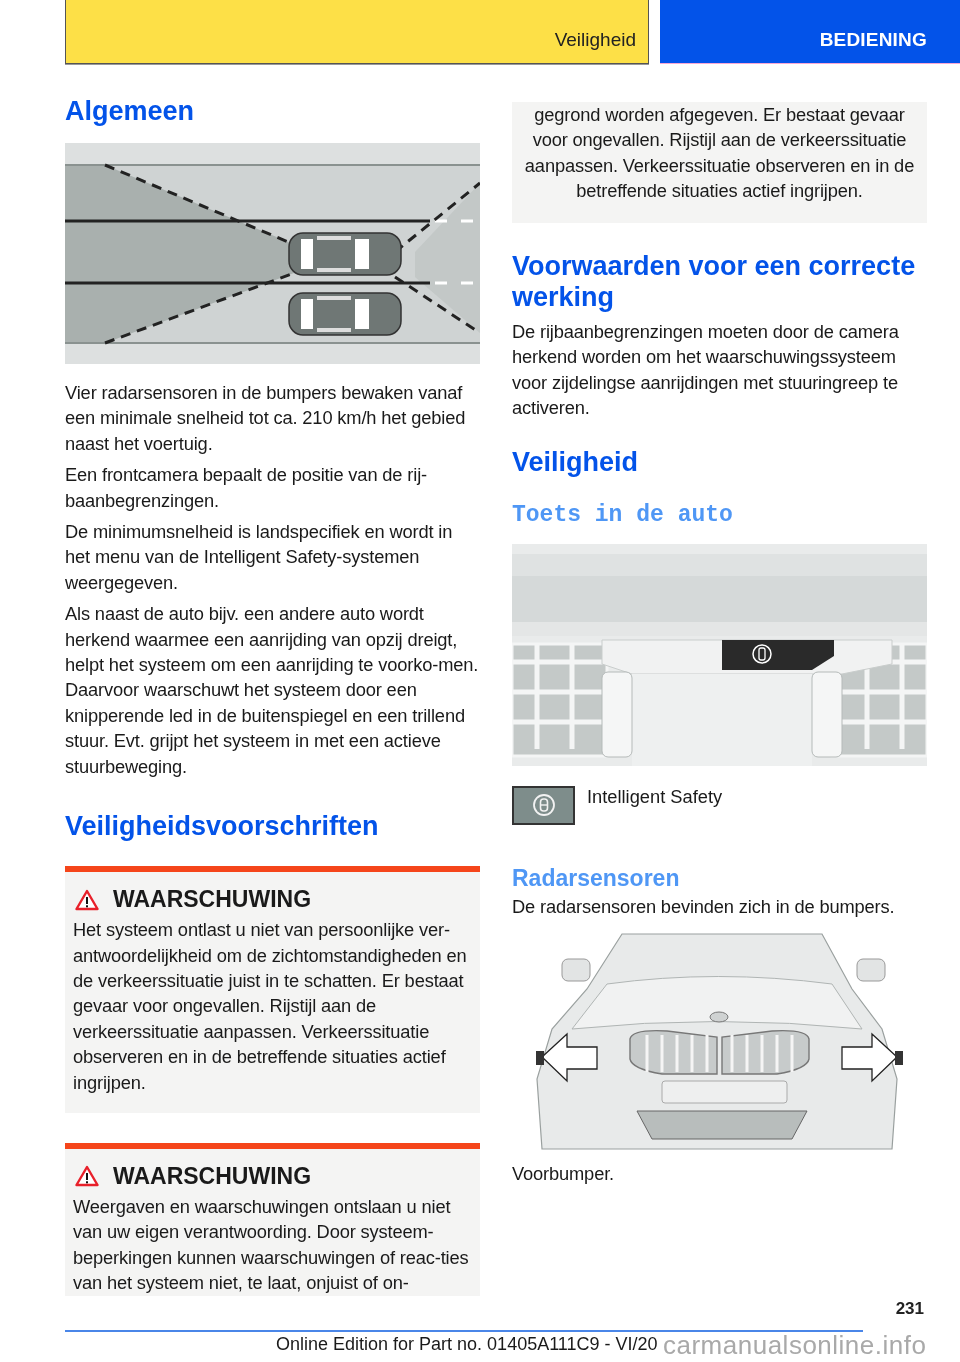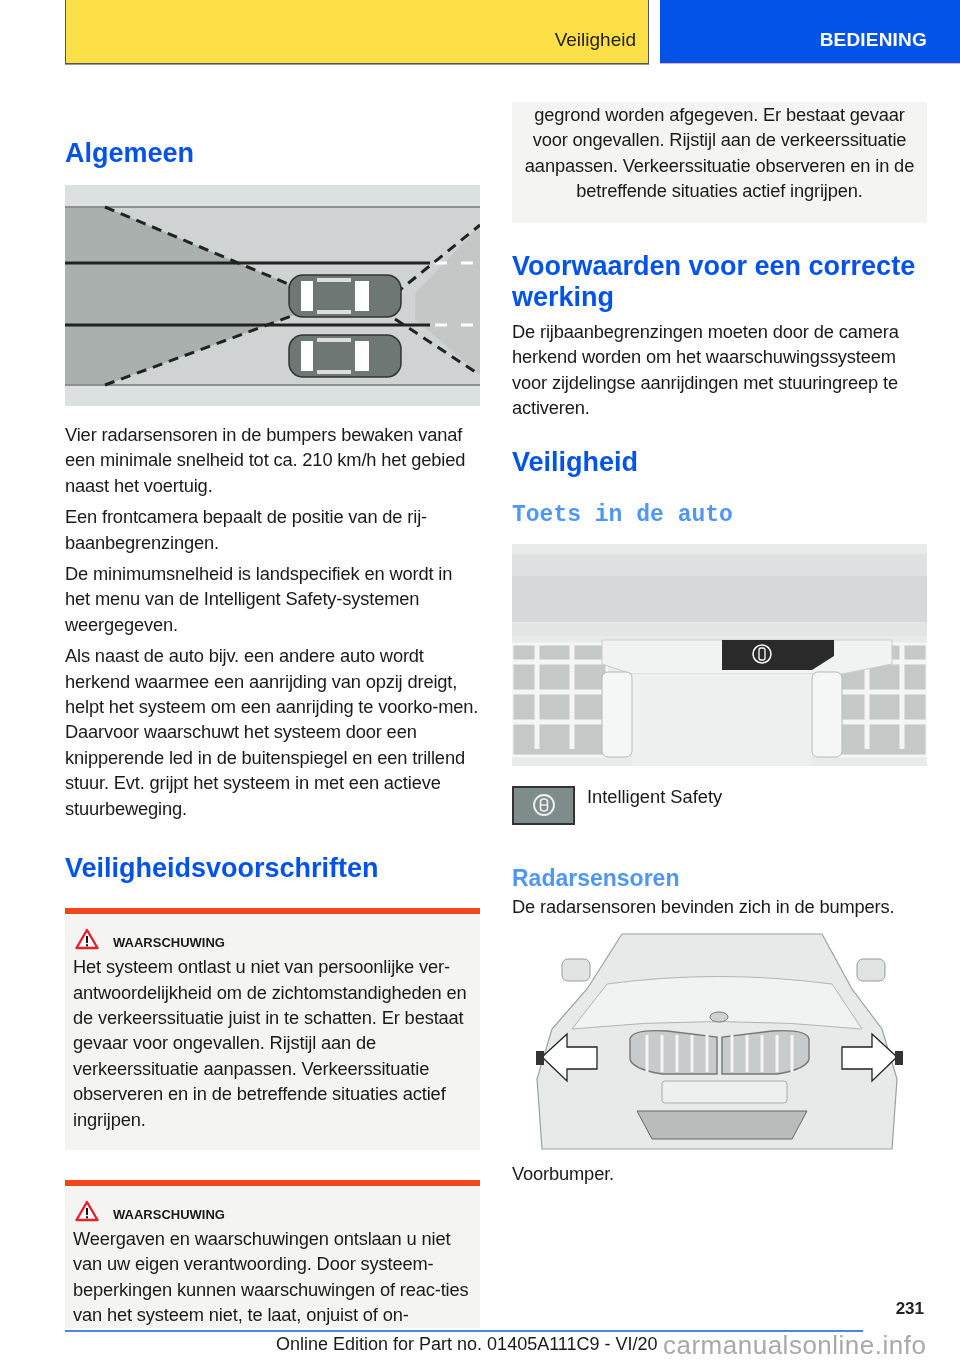--- a/index.html
+++ b/index.html
@@ -5,31 +5,31 @@
   * { box-sizing: border-box; margin: 0; padding: 0; }
   html, body { width: 960px; height: 1362px; background: #ffffff; overflow: hidden; }
   body { position: relative; font-family: "Liberation Sans", "DejaVu Sans", sans-serif; color: #1a1a1a; }
 
   .hdr-left { position: absolute; left: 65px; top: 0; width: 584px; height: 64px; border: 1px solid #555; border-top: none; background: #fde047; box-shadow: 0 1px 0 #999; }
   .hdr-left span { position: absolute; right: 12px; bottom: 12px; font-size: 19px; color: #222; }
   .hdr-right { position: absolute; left: 660px; top: 0; width: 300px; height: 64px; background: #0353e9; border-bottom: 1px solid #f9a8d4; }
   .hdr-right span { position: absolute; right: 33px; bottom: 12px; font-size: 19px; font-weight: bold; color: #fff; letter-spacing: 0.2px; }
 
   .col { position: absolute; width: 415px; }
-  .col-left { left: 65px; top: 96px; margin-top: 42px; }
+  .col-left { left: 65px; top: 96px; }
   .col-right { left: 512px; top: 102px; }
 
   h2.h1 { color: #0353e9; font-size: 27px; font-weight: bold; line-height: 31px; }
   h3.h2 { color: #4f97f5; font-size: 23px; font-weight: bold; line-height: 27px; }
   p.body { font-size: 18.3px; line-height: 25.4px; color: #1a1a1a; margin-bottom: 6px; letter-spacing: -0.15px; }
 
   .fig-road { width: 415px; height: 221px; background: #dde0e0; margin-top: 16px; position: relative; }
 
   .warn { background: #f4f4f3; border-top: 6px solid #f5451a; padding: 14px 8px 18px 8px; }
-  .warn-head { display: flex; align-items: flex-end; font-weight: bold; font-size: 13px; margin-bottom: 4px; }
+  .warn-head { display: flex; align-items: center; font-weight: bold; font-size: 23px; margin-bottom: 4px; }
   .warn-head svg { width: 24px; height: 22px; margin-right: 14px; margin-left: 2px; }
   .warn-cont { background: #f4f4f3; padding: 0 8px 20px 8px; height: 121px; text-align: center; }
 
   .fig-console { width: 415px; height: 222px; background: #e6e8e8; position: relative; margin-top: 15px; }
   .btn-row { display: flex; align-items: flex-start; margin-top: 20px; }
   .btn-icon { width: 63px; height: 39px; background: #7e8d8b; border: 2px solid #333; display: flex; align-items: center; justify-content: center; }
   .btn-label { margin-left: 12px; font-size: 18.3px; line-height: 22px; }
 
   .fig-car { width: 395px; height: 224px; margin-left: 10px; margin-top: 10px; position: relative; }
 

